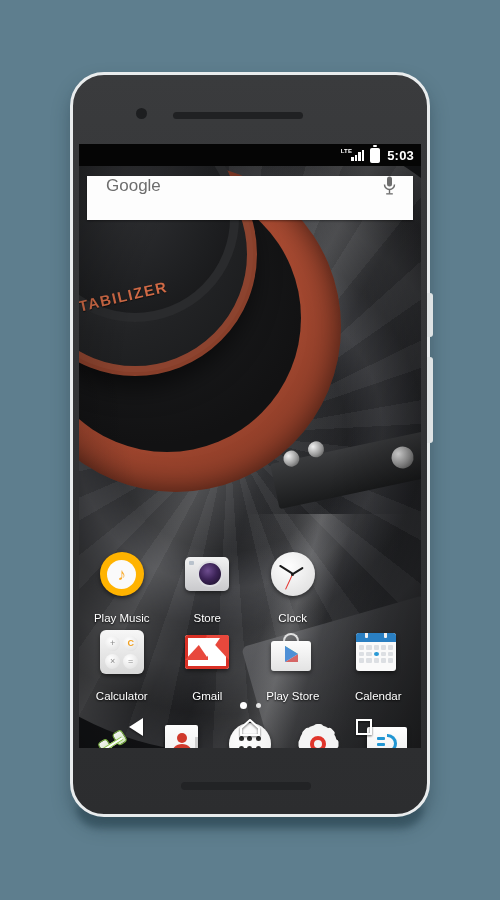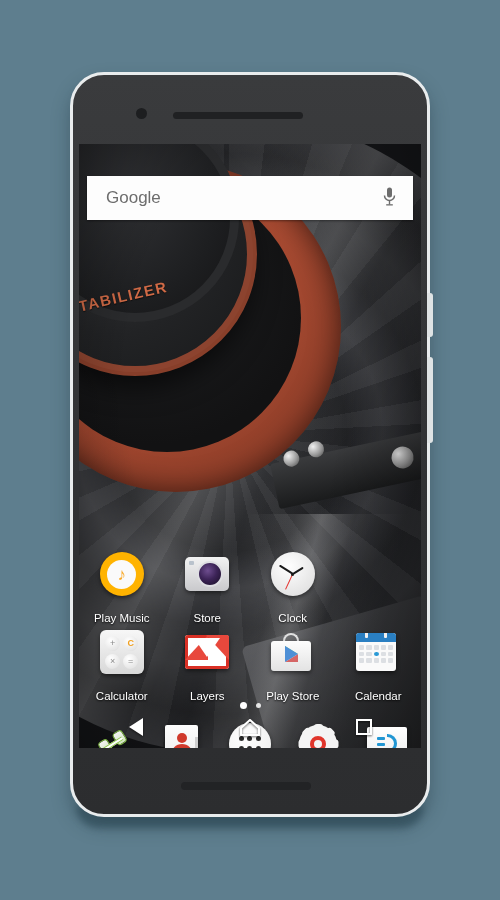--- a/index.html
+++ b/index.html
@@ -259,21 +259,21 @@
   }
   #clock-text { font-size: 13px; font-weight: bold; letter-spacing: .2px; }
 
   
   #searchbar {
     position: absolute;
     left: 8px; top: 32px;
     width: 326px; height: 44px;
     background: #fdfdfd;
     display: flex;
-    align-items: center;
+    align-items: flex-start;
     box-shadow: 0 1px 2px rgba(0,0,0,.4);
   }
   #search-text {
     flex: 1;
     padding-left: 19px;
     font-size: 17px;
     color: #6d6d6d;
     font-family: "Liberation Sans", sans-serif;
   }
   #mic-icon { margin-right: 17px; }
@@ -775,20 +775,31 @@
         <div id="wp-corner"></div>
         <div id="wp-tonearm">
           <div class="wp-screw" style="left:14px; top:-9px;"></div>
           <div class="wp-screw" style="left:40px; top:-13px;"></div>
           <div class="wp-screw" style="left:120px; top:10px; width:22px; height:22px;"></div>
         </div>
         <div id="wp-sweep"></div>
         <div id="wp-vignette"></div>
       </div>
 
+      <div id="statusbar">
+        <span id="lte-label">LTE</span>
+        <span id="signal-bars">
+          <i></i>
+            <i></i>
+            <i></i>
+            <i></i>
+        </span>
+        <span id="battery"></span>
+        <span id="clock-text">5:03</span>
+      </div>
 
       <div id="searchbar">
         <span id="search-text" placeholder="Google">Google</span>
         <span id="mic-icon">
           <svg width="13" height="19" viewBox="0 0 13 19">
             <rect x="4" y="0.5" width="5" height="10" rx="2.5" fill="#6d6d6d"></rect>
             <path d="M1.5 8.5a5 5 0 0 0 10 0" stroke="#6d6d6d" stroke-width="1.5" fill="none"></path>
             <rect x="5.8" y="13.5" width="1.4" height="4" fill="#6d6d6d"></rect>
             <rect x="3.2" y="17.2" width="6.6" height="1.3" fill="#6d6d6d"></rect>
           </svg>
@@ -839,21 +850,21 @@
         </div>
 
         <div class="app-cell">
           <div class="app-icon">
             <div class="ic-gmail">
               <span class="fold-l"></span>
               <span class="fold-r"></span>
               <span class="v"></span>
             </div>
           </div>
-          <div class="app-label">Layers</div>
+          <div class="app-label">Gmail</div>
         </div>
 
         <div class="app-cell">
           <div class="app-icon">
             <div class="ic-play">
               <span class="handle"></span>
               <span class="bag"></span>
               <span class="tri3"></span>
               <span class="tri2"></span>
               <span class="tri"></span>

